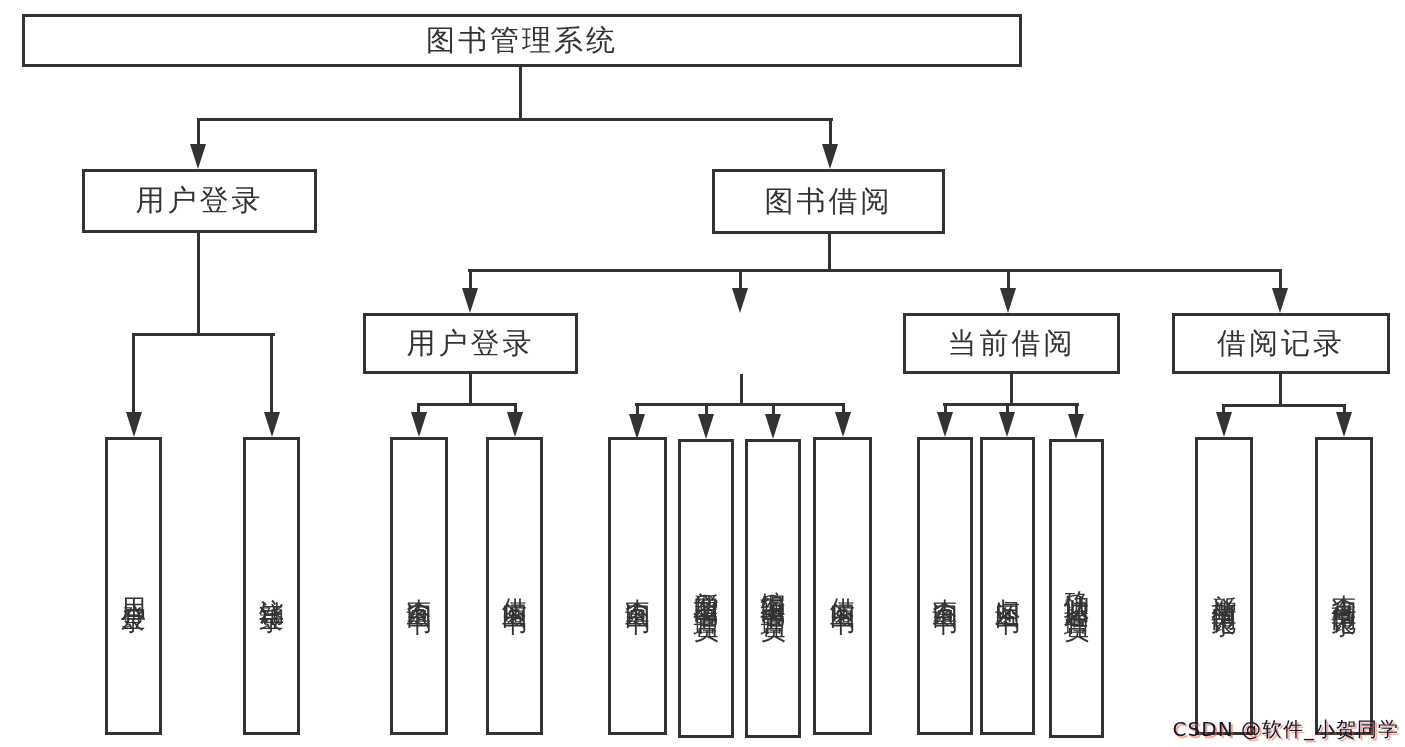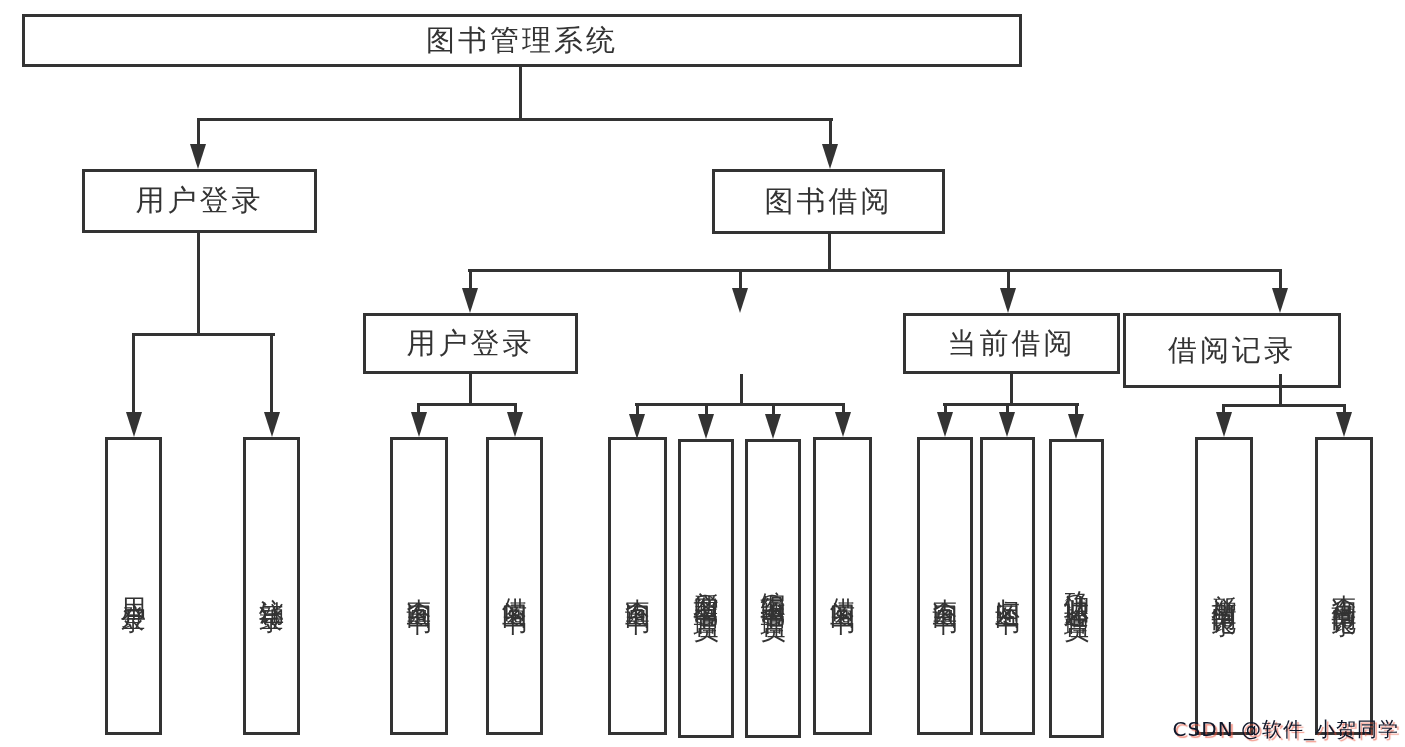--- a/index.html
+++ b/index.html
@@ -83,21 +83,21 @@
   <div class="box hbox" style="left:712px;top:169px;width:233px;height:65px">
     <span>图书借阅</span>
   </div>
 
   <div class="box hbox" style="left:363px;top:313px;width:215px;height:61px">
     <span>用户登录</span>
   </div>
   <div class="box hbox" style="left:903px;top:313px;width:217px;height:61px">
     <span>当前借阅</span>
   </div>
-  <div class="box hbox" style="left:1123px;top:313px;width:218px;height:75px">
+  <div class="box hbox" style="left:1172px;top:313px;width:218px;height:61px">
     <span>借阅记录</span>
   </div>
 
   <div class="box vbox" style="left:105px;top:437px;width:57px;height:298px">
     <span class="vtext">用户登录</span>
   </div>
   <div class="box vbox" style="left:243px;top:437px;width:57px;height:298px">
     <span class="vtext">注销登录</span>
   </div>
 

